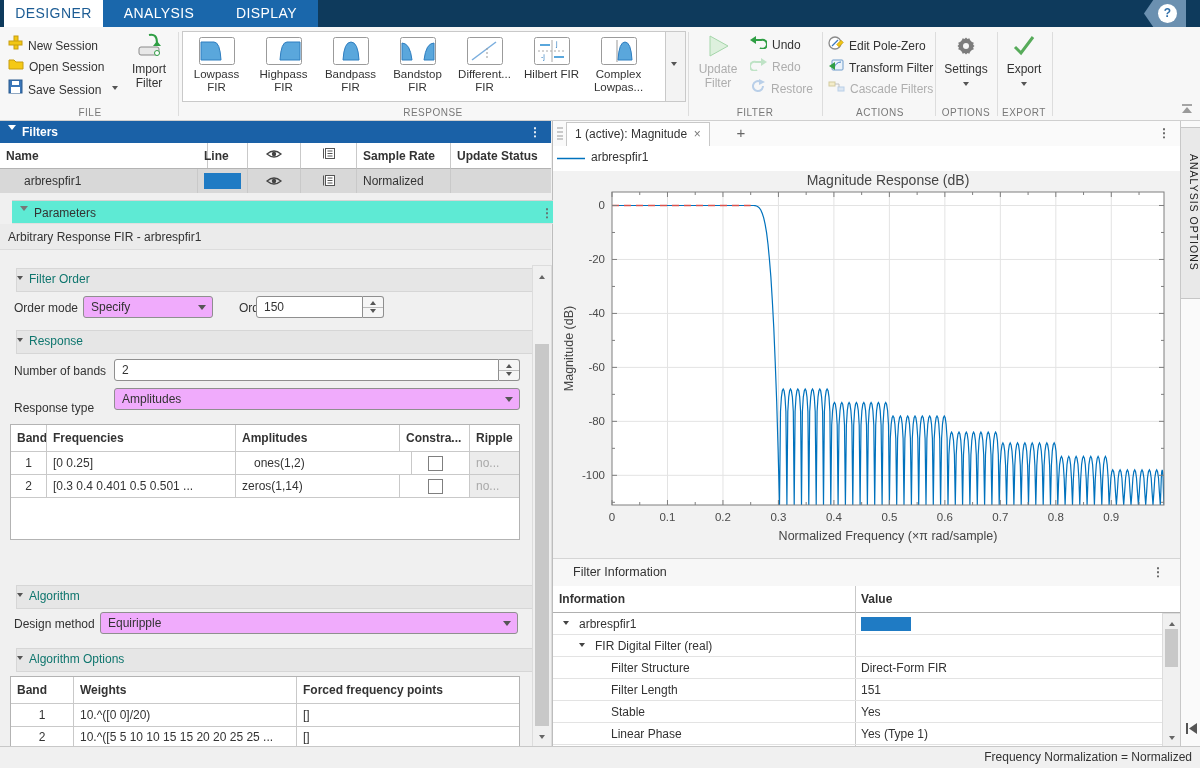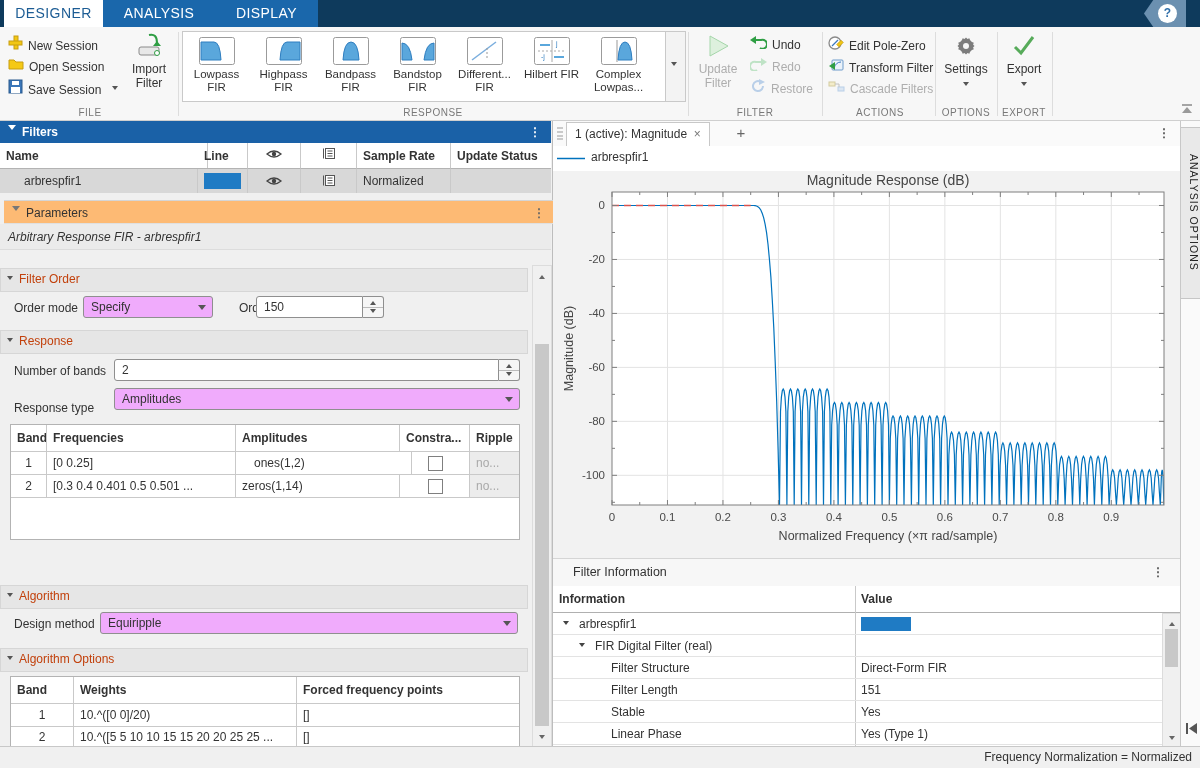--- a/index.html
+++ b/index.html
@@ -33,21 +33,21 @@
   .gbtn .glbl{font-size:11.5px;line-height:13px;color:#333;}
   .gdrop{position:absolute;left:665px;top:4px;width:19px;height:69px;background:#f3f3f3;border:1px solid #c9c9c9;}
   .tri-d{display:inline-block;width:0;height:0;border:4px solid transparent;border-top:5px solid #555;}
   .tri-d.sm{border-width:3.5px;border-top-width:4.5px;}
   .tri-u{display:inline-block;width:0;height:0;border:3.5px solid transparent;border-bottom:4.5px solid #555;}
   
   .main{position:absolute;left:0;top:121px;width:1200px;height:625px;}
   .left-panel{position:absolute;left:0;top:0;width:552px;height:625px;background:#f0f0f0;border-right:1px solid #bdbdbd;}
   .hdr-blue{background:#1a61a7;color:#fff;}
   .dots{font-weight:bold;font-size:12px;letter-spacing:0;line-height:1;}
-  .sec-bar{position:absolute;left:0;width:520px;height:22px;line-height:20px;background:#e6e6e6;border:1px solid #d6d6d6;color:#c2410c;padding-left:6px;}
+  .sec-bar{position:absolute;left:16px;width:520px;height:22px;line-height:20px;background:#e6e6e6;border:1px solid #d6d6d6;color:#0f766e;}
   .combo{position:absolute;height:22px;line-height:20px;border:1px solid #8f8f8f;border-radius:3px;background:#f0abfc;padding:0 18px 16px 7px;box-sizing:border-box;}
   .combo .arr{position:absolute;right:6px;top:8px;width:0;height:0;border:4px solid transparent;border-top:5px solid #555;}
   .field{position:absolute;height:22px;line-height:20px;border:1px solid #8f8f8f;background:#fff;padding-left:7px;box-sizing:border-box;border-radius:3px 0 0 3px;}
   .spincol{position:absolute;width:21px;height:22px;border:1px solid #8f8f8f;border-left:none;border-radius:0 3px 3px 0;background:#f6f6f6;box-sizing:border-box;}
   .spincol div{height:10px;text-align:center;line-height:9px;}
   .tbl{position:absolute;background:#fff;border:1px solid #b3b3b3;box-sizing:border-box;}
   .cell{position:absolute;box-sizing:border-box;padding:0 6px;line-height:24px;white-space:nowrap;overflow:hidden;border-right:1px solid #c9c9c9;}
   .rowline{position:absolute;left:0;right:0;height:1px;background:#c9c9c9;}
   .chk{position:absolute;width:13px;height:13px;border:1px solid #7f7f7f;background:#fff;}
   .scroll{position:absolute;background:#f0f0f0;border:1px solid #dcdcdc;}
@@ -310,25 +310,25 @@
                 <line x1="1.5" y1="1.5" x2="1.5" y2="11.5" stroke="#555"></line>
                 <line x1="5.5" y1="4" x2="10.5" y2="4" stroke="#555"></line>
                 <line x1="5.5" y1="6.5" x2="10.5" y2="6.5" stroke="#555"></line>
                 <line x1="5.5" y1="9" x2="10.5" y2="9" stroke="#555"></line>
               </svg></div>
           <div class="cell" style="left:357px;top:0;width:94px;height:24px;">Normalized</div>
           <div class="cell" style="left:451px;top:0;width:100px;height:24px;border-right:none;"></div>
         </div>
       </div>
 
-      <div class="abs" style="left:4px;top:79px;width:551px;height:24px;line-height:24px;background:#fdba74;border-top:1px solid #d5d5d5;border-bottom:1px solid #e0e0e0;">
+      <div class="abs" style="left:12px;top:79px;width:551px;height:24px;line-height:24px;background:#5eead4;border-top:1px solid #d5d5d5;border-bottom:1px solid #e0e0e0;">
         <span class="tri-d" style="border-top-color:#777;margin:0 6px 2px 8px;"></span><span>Parameters</span>
         <span class="abs dots" style="right:10px;top:6px;color:#666;">⋮</span>
       </div>
-      <div class="abs nowrap" style="left:0;top:103px;width:551px;height:26px;line-height:26px;background:#ebebeb;border-bottom:1px solid #dcdcdc;padding-left:8px;font-style:italic;">Arbitrary Response FIR - arbrespfir1</div>
+      <div class="abs nowrap" style="left:0;top:103px;width:551px;height:26px;line-height:26px;background:#ebebeb;border-bottom:1px solid #dcdcdc;padding-left:8px;">Arbitrary Response FIR - arbrespfir1</div>
 
       <div class="sec-bar" style="top:147px;">
         <span class="tri-d sm" style="border-top-color:#555;margin-right:6px;"></span><span>Filter Order</span>
       </div>
       <div class="abs nowrap" style="left:14px;top:176px;line-height:22px;">Order mode</div>
       <div class="combo" style="left:83px;top:175px;width:130px;"><span>Specify</span><span class="arr"></span></div>
       <div class="abs nowrap" style="left:222px;top:176px;line-height:22px;margin-left:17px;">Order</div>
       <div class="field" style="left:256px;top:175px;width:107px;">150</div>
       <div class="spincol" style="left:363px;top:175px;">
           <div><span class="tri-u" style="border-bottom-color:#555;"></span></div>

